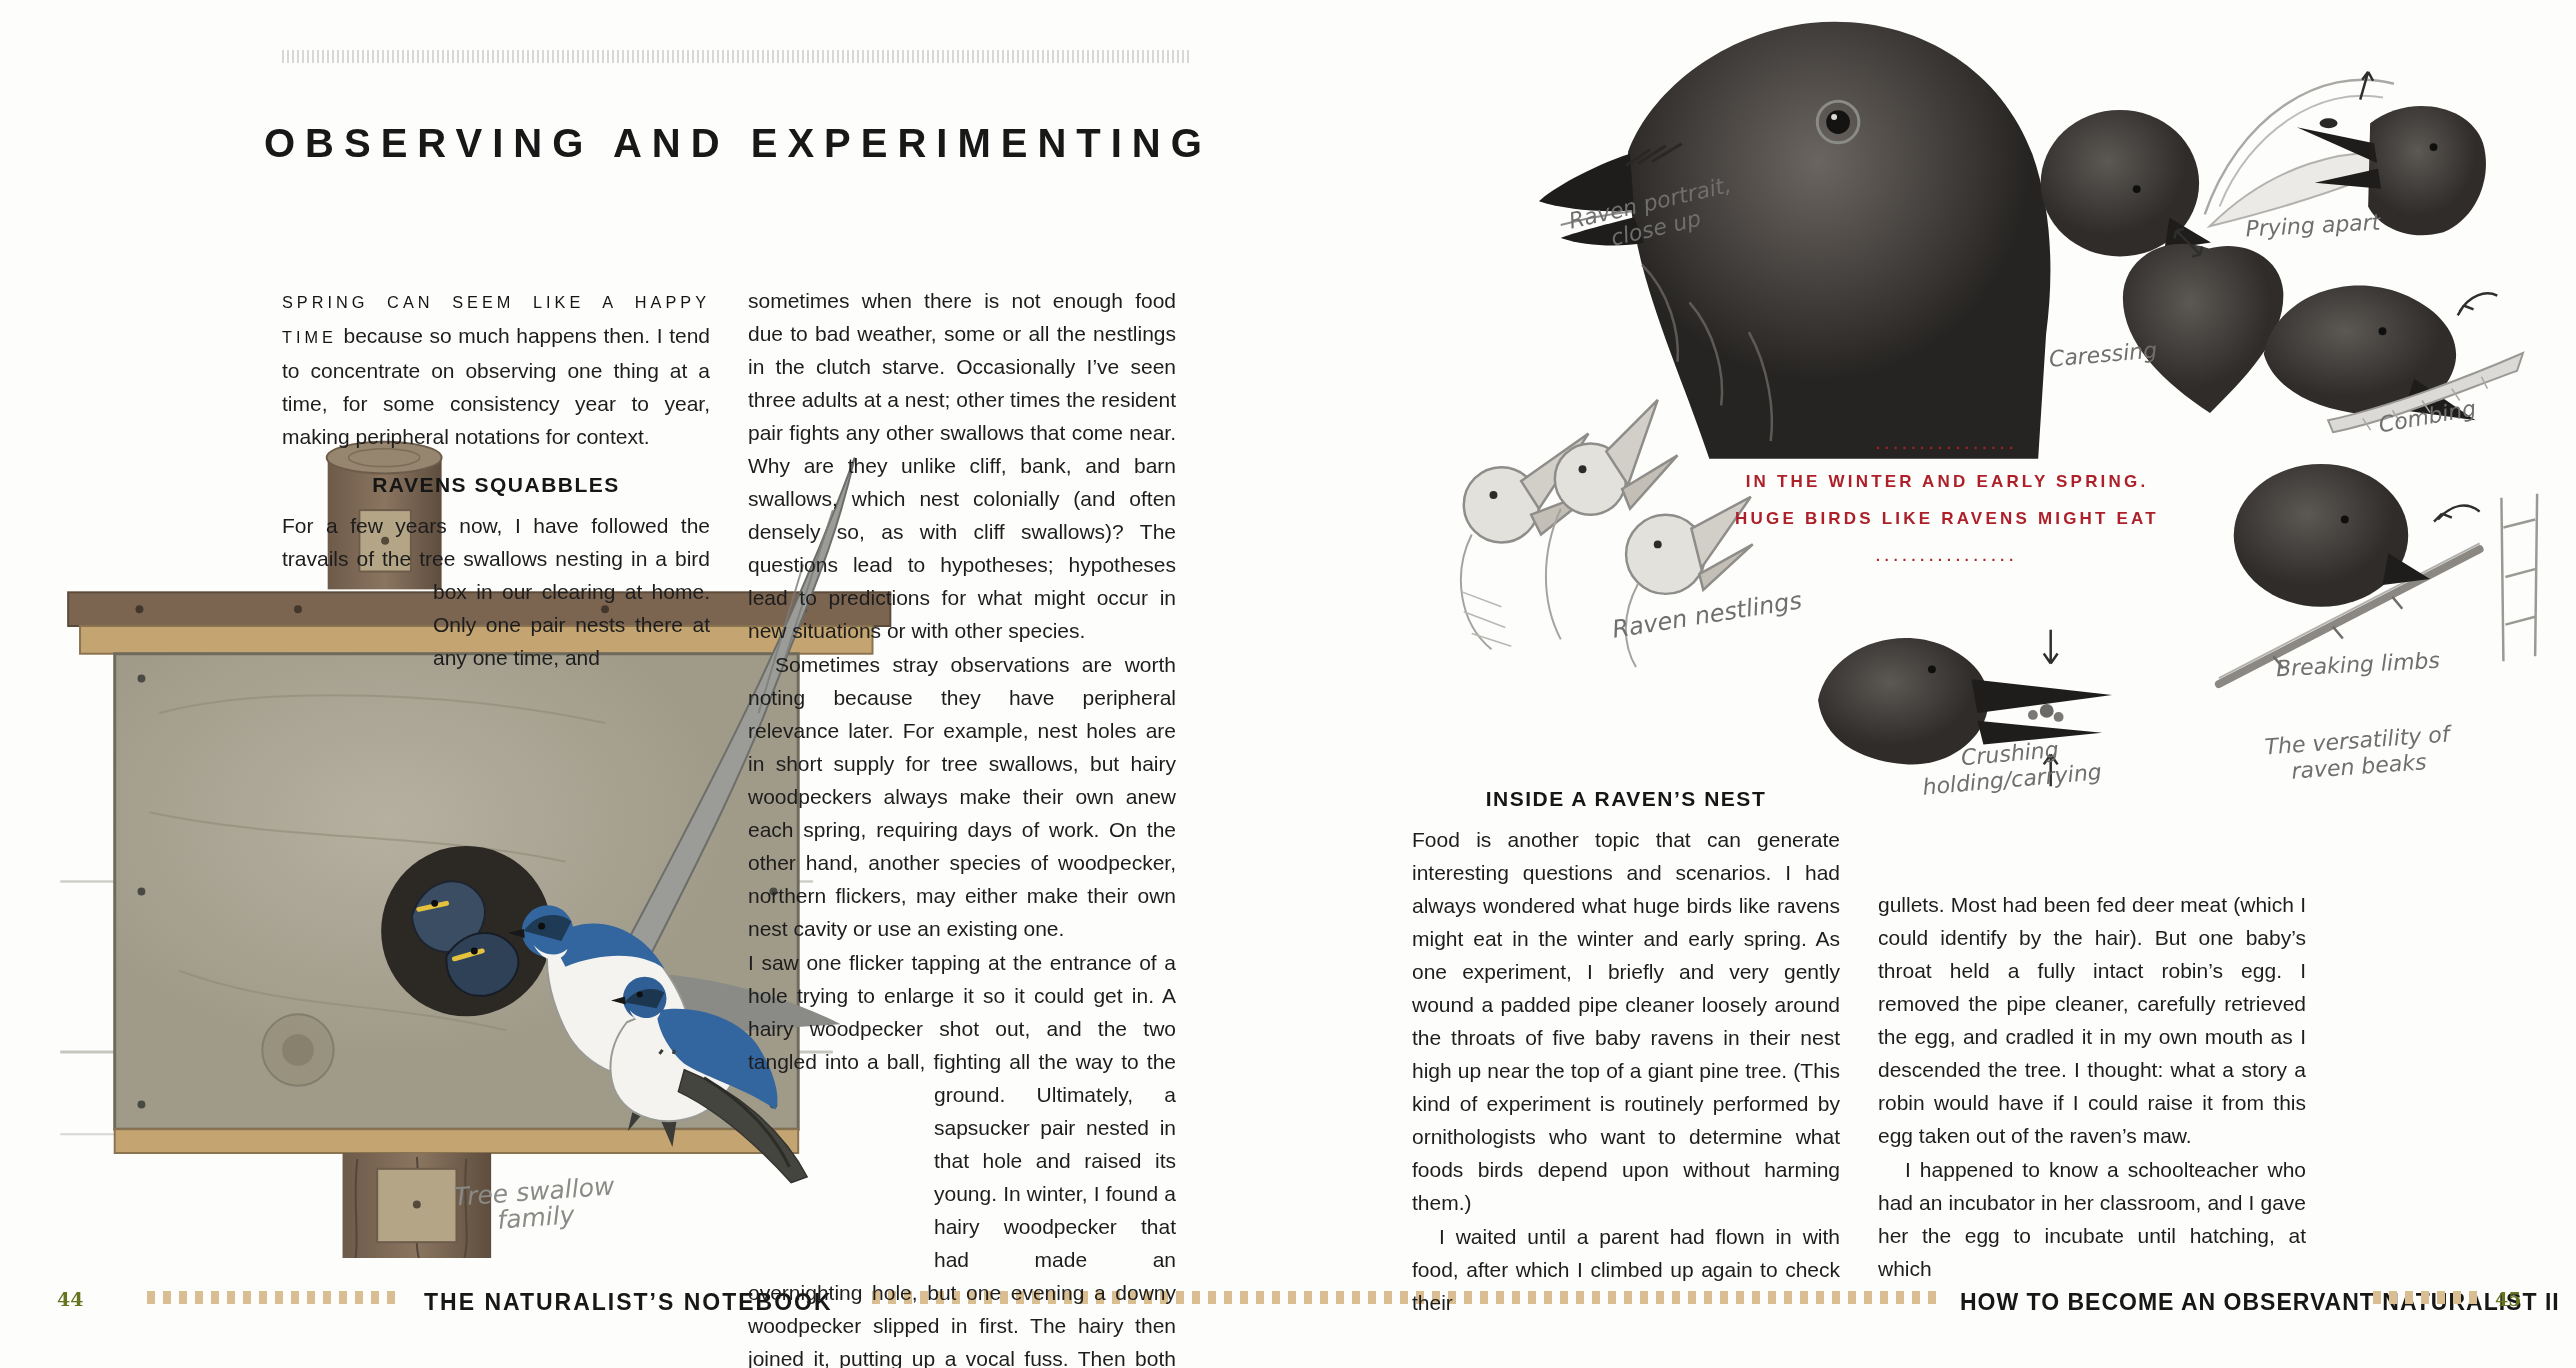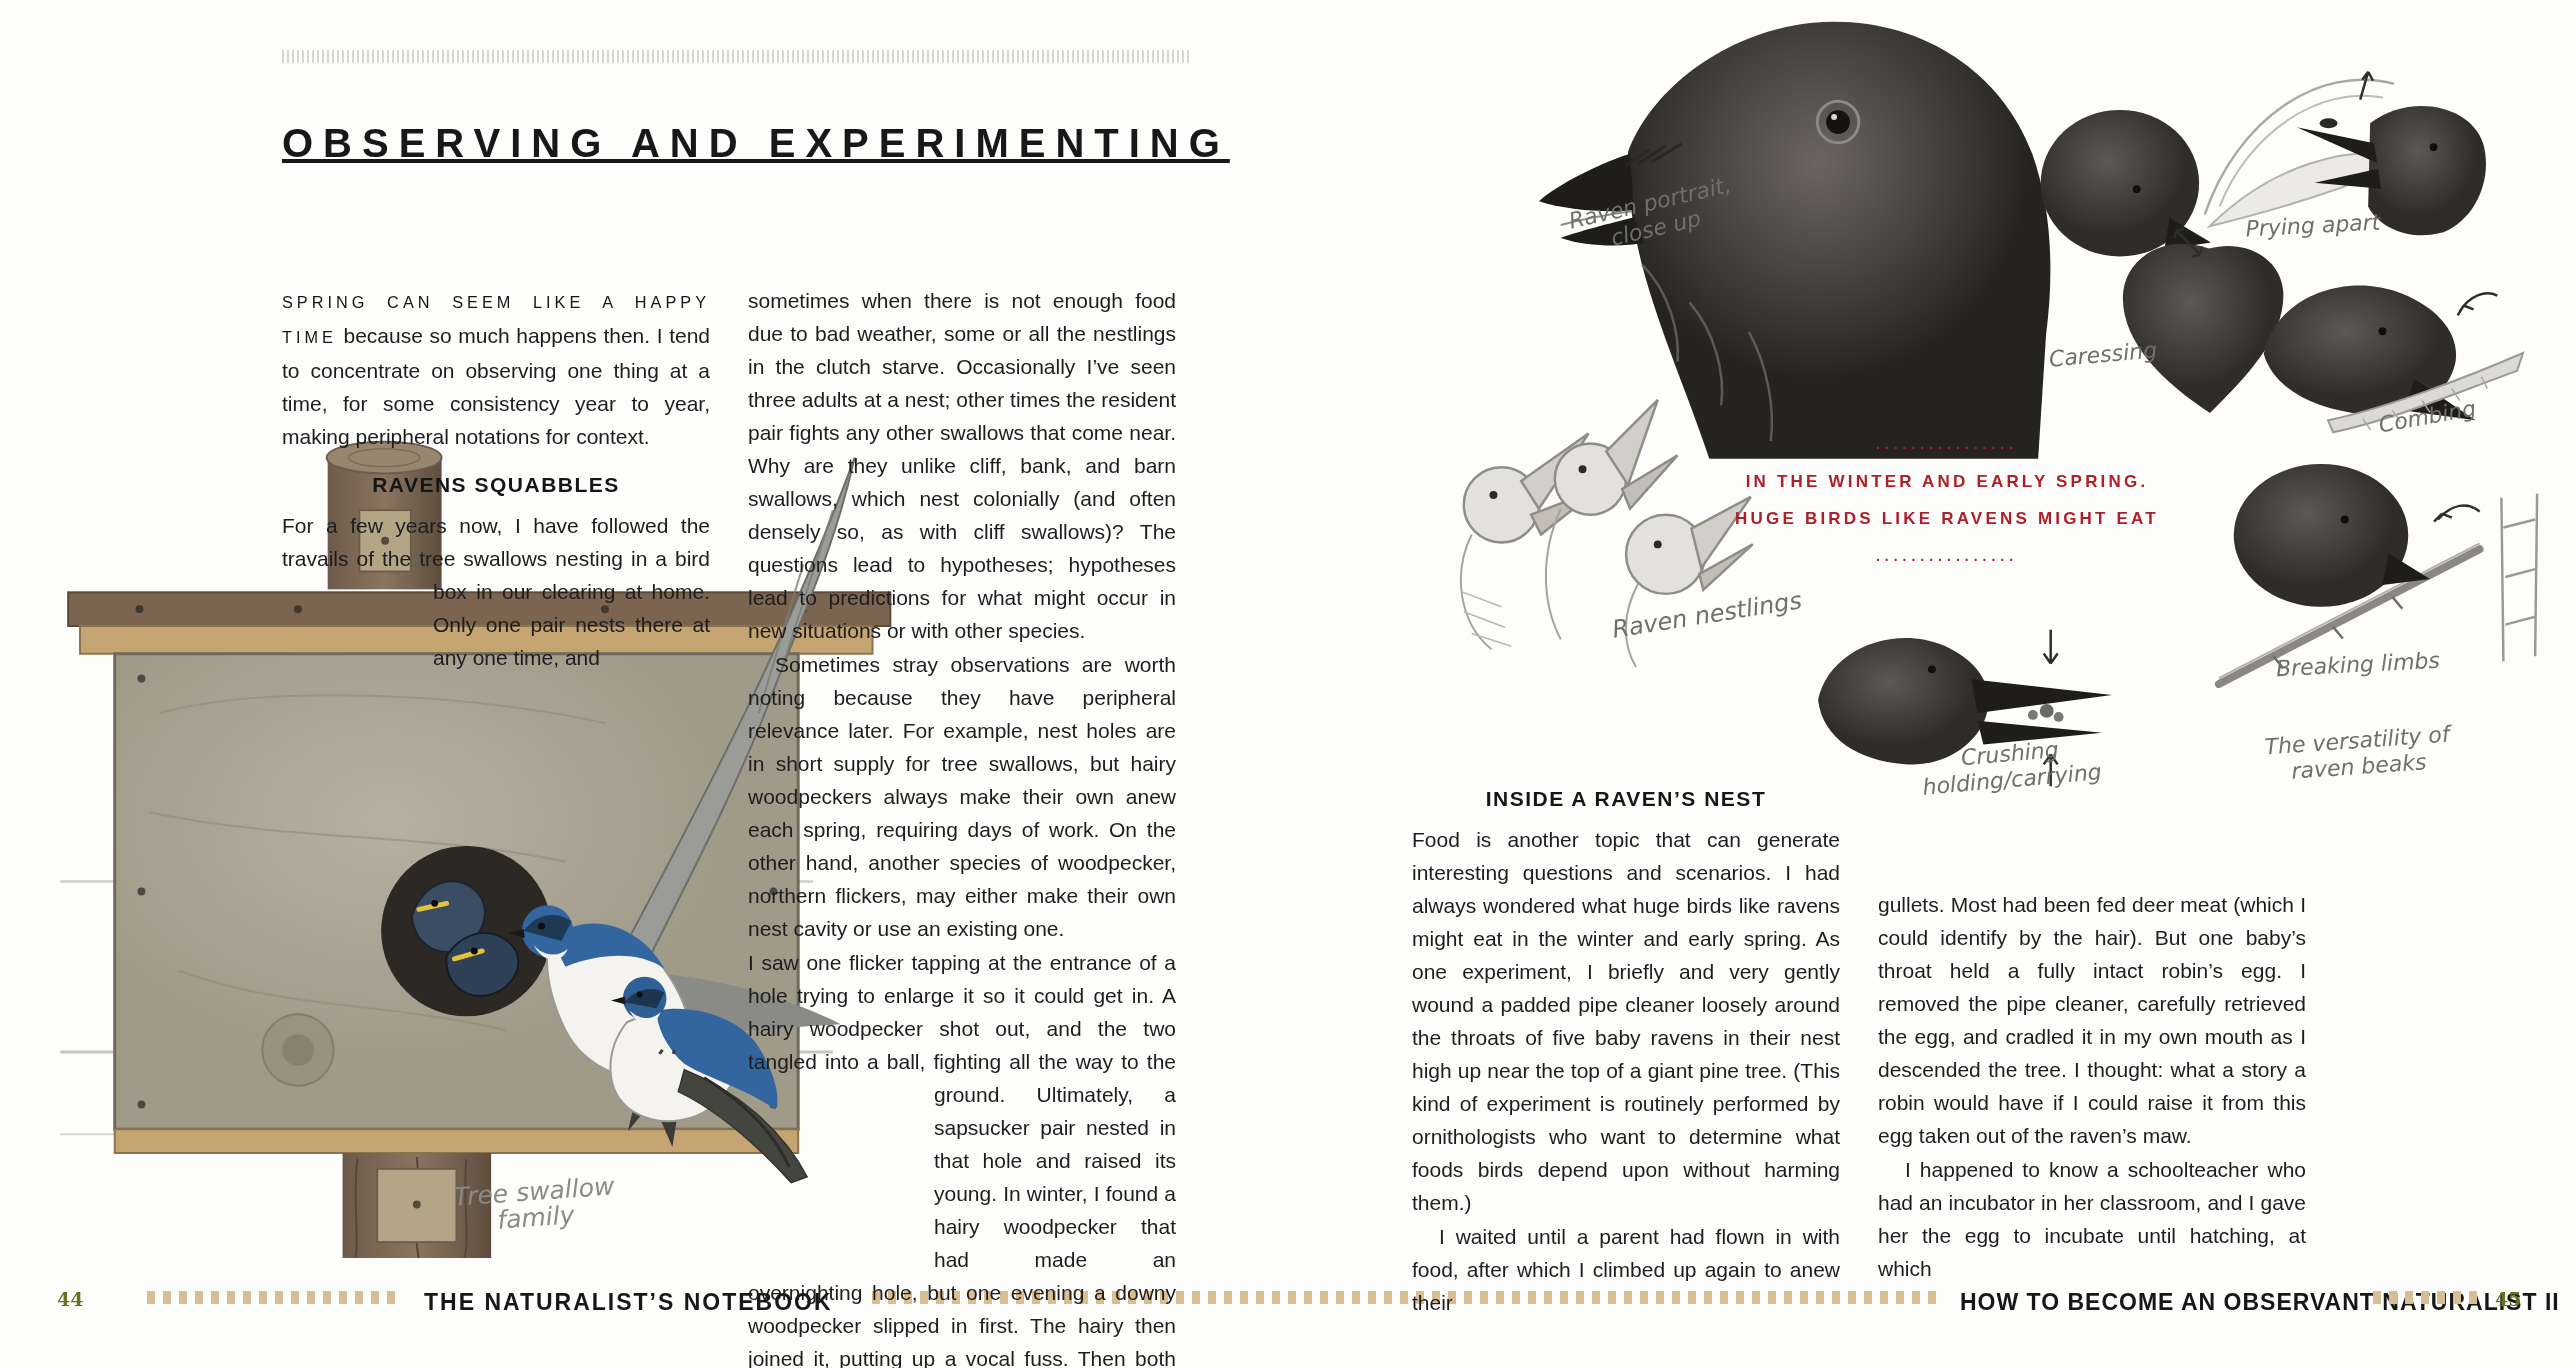--- a/index.html
+++ b/index.html
@@ -51,21 +51,21 @@
 </style>
 </head>
 <body>
 
 <div id="spread">
 
   <div class="abs" style="left:0;top:0;width:1288px;height:1368px;">
 
     <div class="abs hatch-rule" style="left:282px;top:50px;width:907px;"></div>
 
-    <div class="abs chapter-title" style="left:282px;top:121px;width:907px;text-decoration:underline;">OBSERVING AND EXPERIMENTING</div>
+    <div class="abs chapter-title" style="left:264px;top:121px;width:907px;">OBSERVING AND EXPERIMENTING</div>
 
     <div class="abs body-col" style="left:282px;top:260px;">
       <p><span class="lead-in">SPRING CAN SEEM LIKE A HAPPY TIME</span> <span>because so much happens then. I tend to concentrate on observing one thing at a time, for some consistency year to year, making peripheral notations for context.</span></p>
       <div class="sec-heading">RAVENS SQUABBLES</div>
       <p><span>For a few years now, I have followed the travails of the tree swallows nesting in a bird box in our</span>
         <i class="cut-l" style="width:151px;height:71px;"></i>
         <span>clearing at home. Only one pair nests there at any one time, and</span></p>
     </div>
 
     <div class="abs body-col" style="left:748px;top:260px;">
@@ -287,21 +287,21 @@
         <circle cx="120" cy="64" r="4" fill="#0f0f0e"></circle>
         <path d="M240,24 L240,58 M240,58 L233,48 M240,58 L247,48" stroke="#2e2e2c" stroke-width="2.5" fill="none"></path>
         <path d="M240,182 L240,150 M240,150 L233,160 M240,150 L247,160" stroke="#2e2e2c" stroke-width="2.5" fill="none"></path>
       </svg>
     </div>
     <div class="abs hand" style="left:619px;top:741px;width:208px;transform:rotate(-5deg);">Crushing holding/carrying</div>
 
     <div class="abs body-col" style="left:124px;top:763px;">
       <div class="sec-heading" style="margin-top:0;">INSIDE A RAVEN’S NEST</div>
       <p>Food is another topic that can generate interesting questions and scenarios. I had always wondered what huge birds like ravens might eat in the winter and early spring. As one experiment, I briefly and very gently wound a padded pipe cleaner loosely around the throats of five baby ravens in their nest high up near the top of a giant pine tree. (This kind of experiment is routinely performed by ornithologists who want to determine what foods birds depend upon without harming them.)</p>
-      <p class="indent">I waited until a parent had flown in with food, after which I climbed up again to anew their</p>
+      <p class="indent">I waited until a parent had flown in with food, after which I climbed up again to check their</p>
     </div>
 
     <div class="abs body-col" style="left:590px;top:864px;">
       <p>gullets. Most had been fed deer meat (which I could identify by the hair). But one baby’s throat held a fully intact robin’s egg. I removed the pipe cleaner, carefully retrieved the egg, and cradled it in my own mouth as I descended the tree. I thought: what a story a robin would have if I could raise it from this egg taken out of the raven’s maw.</p>
       <p class="indent">I happened to know a schoolteacher who had an incubator in her classroom, and I gave her the egg to incubate until hatching, at which</p>
     </div>
   </div>
 
   <div class="abs footer-num" style="left:57px;top:1288px;">44</div>
   <div class="abs dash-row" style="left:147px;top:1291px;width:248px;"></div>

